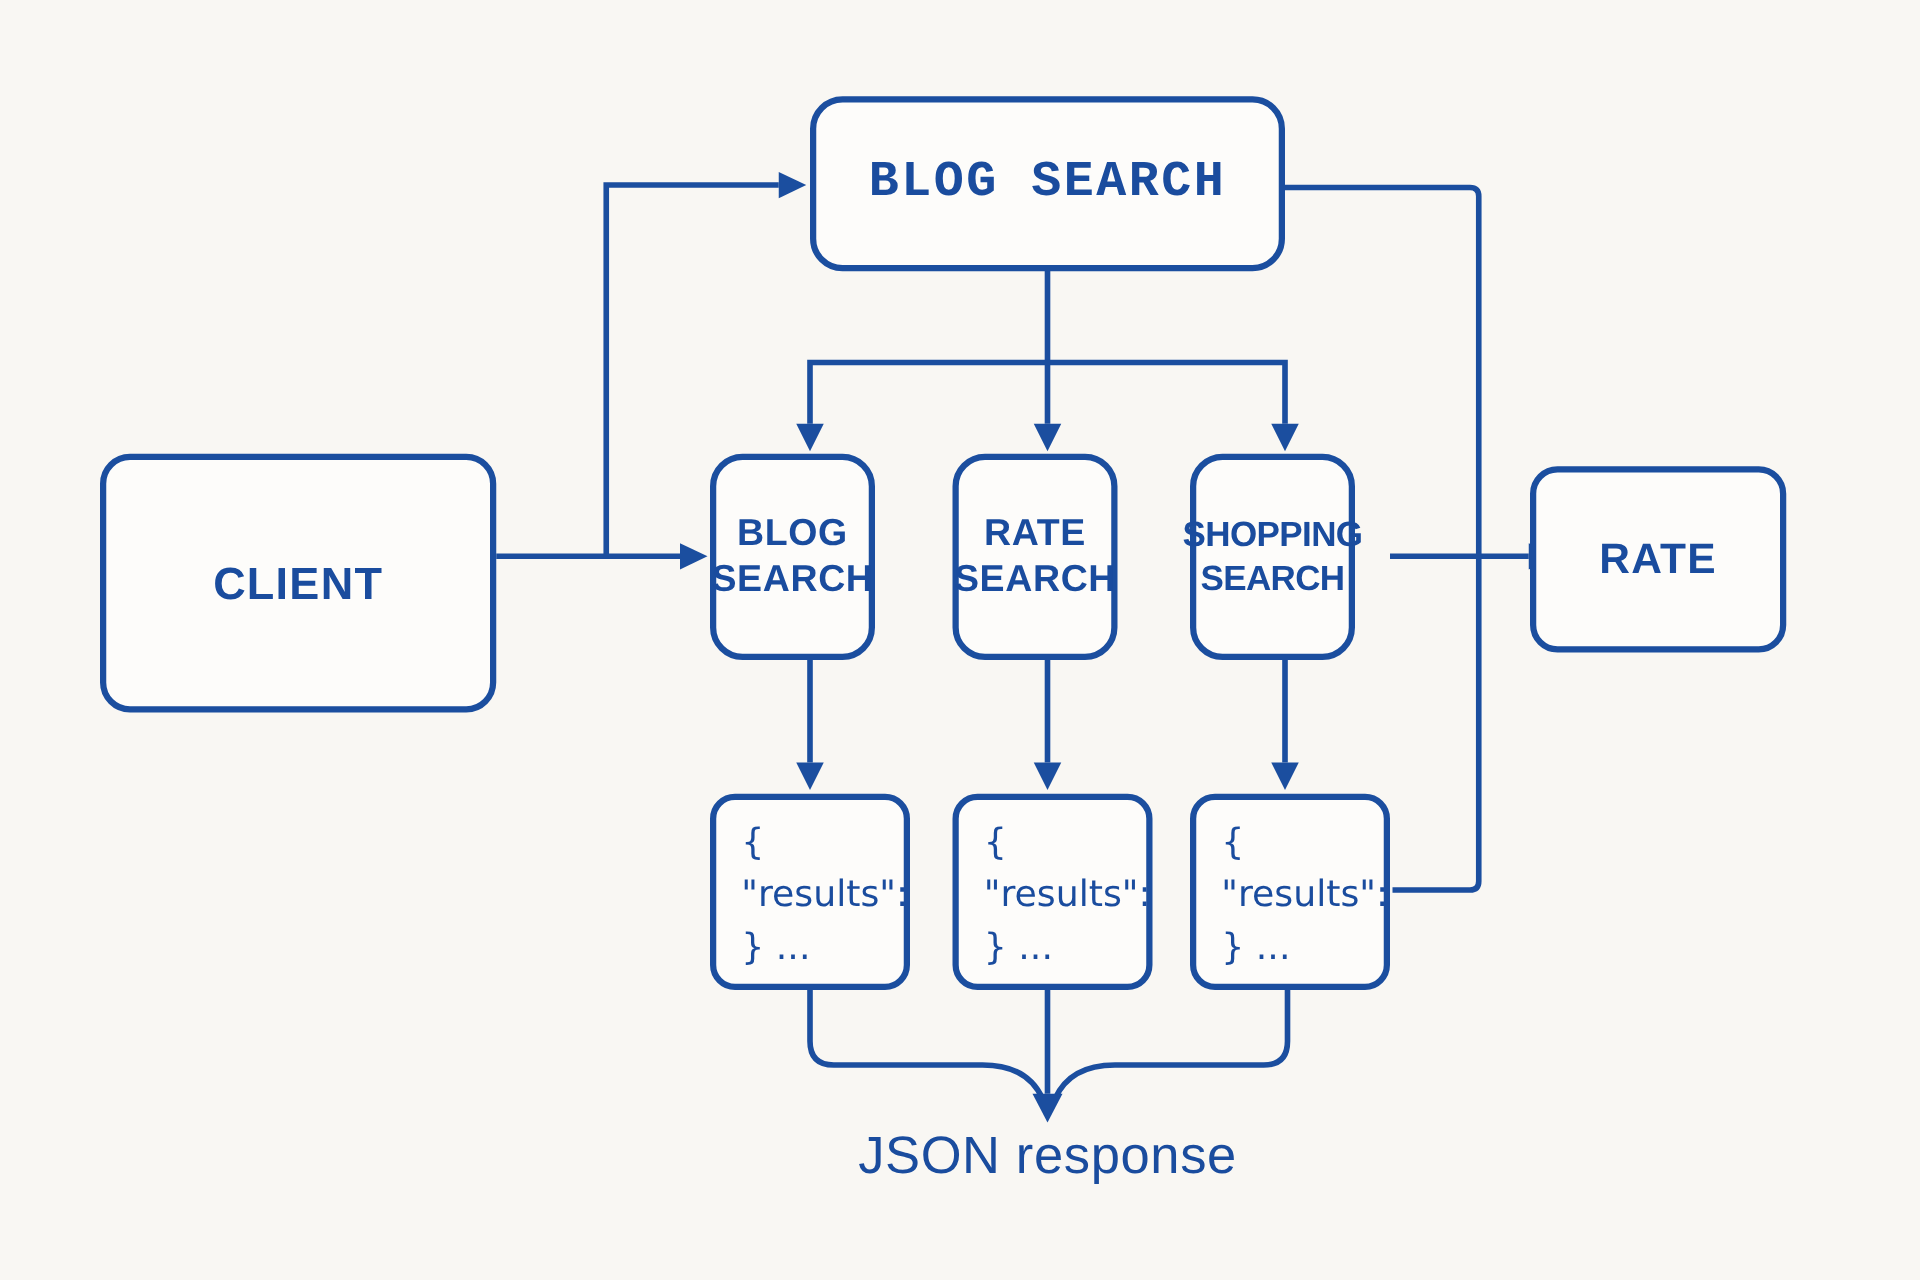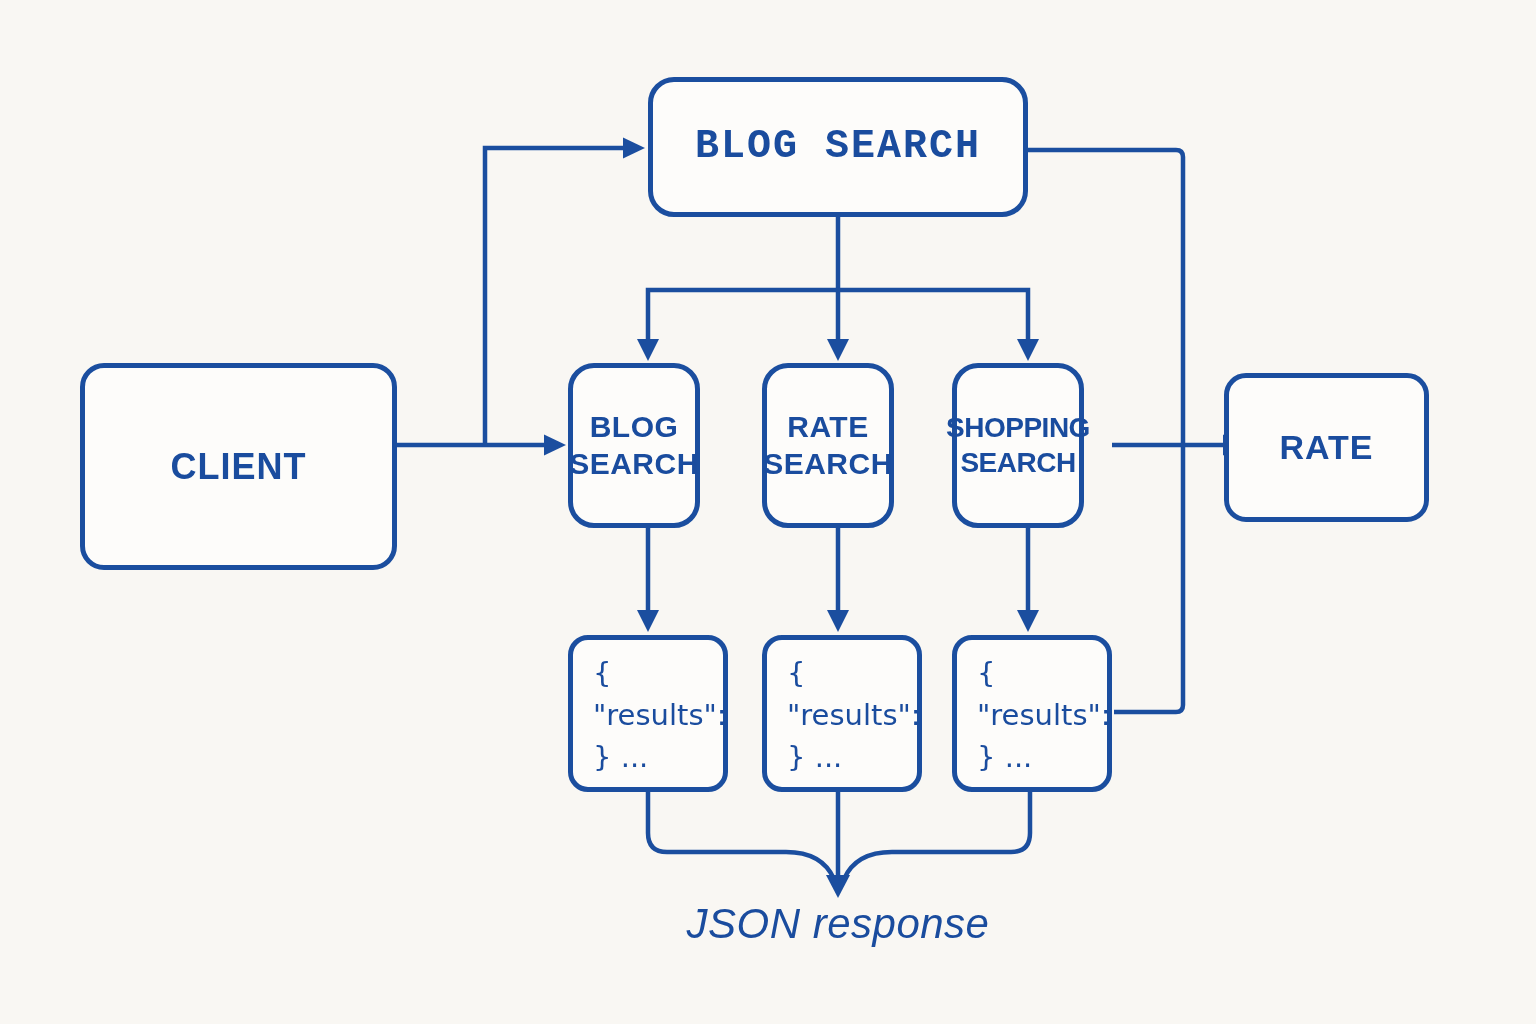--- a/index.html
+++ b/index.html
@@ -88,21 +88,20 @@
   .result-news{left:762px;}
   .result-shopping{left:952px;}
   .caption{
     position:absolute;
     left:588px;top:900px;width:500px;
     text-align:center;
     color:var(--text-color);
     font-size:42px;
     font-weight:500;
     letter-spacing:0.5px;
-    font-style:italic;
   }
   .node span{display:block;}
 </style>
 </head>
 <body>
 
 <div class="canvas">
 
   <svg class="connector-layer" viewBox="0 0 1536 1024" aria-hidden="true">
 

